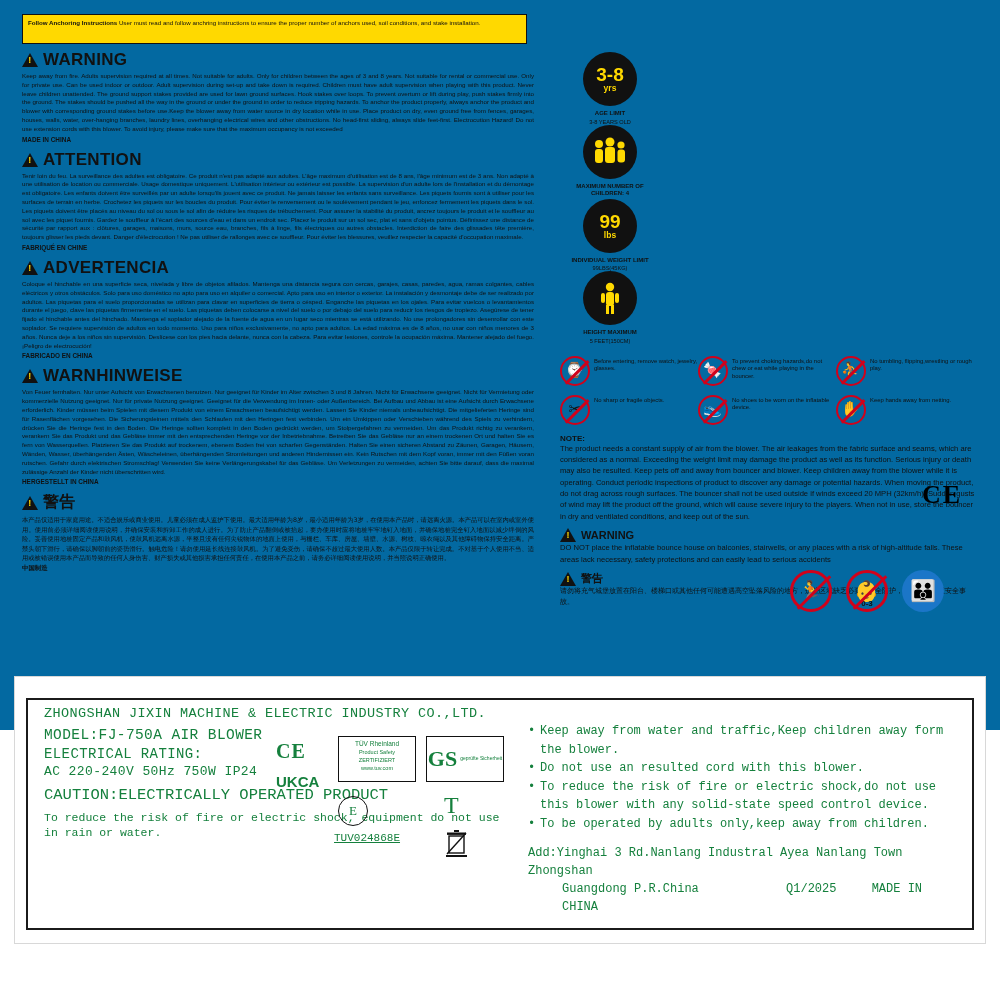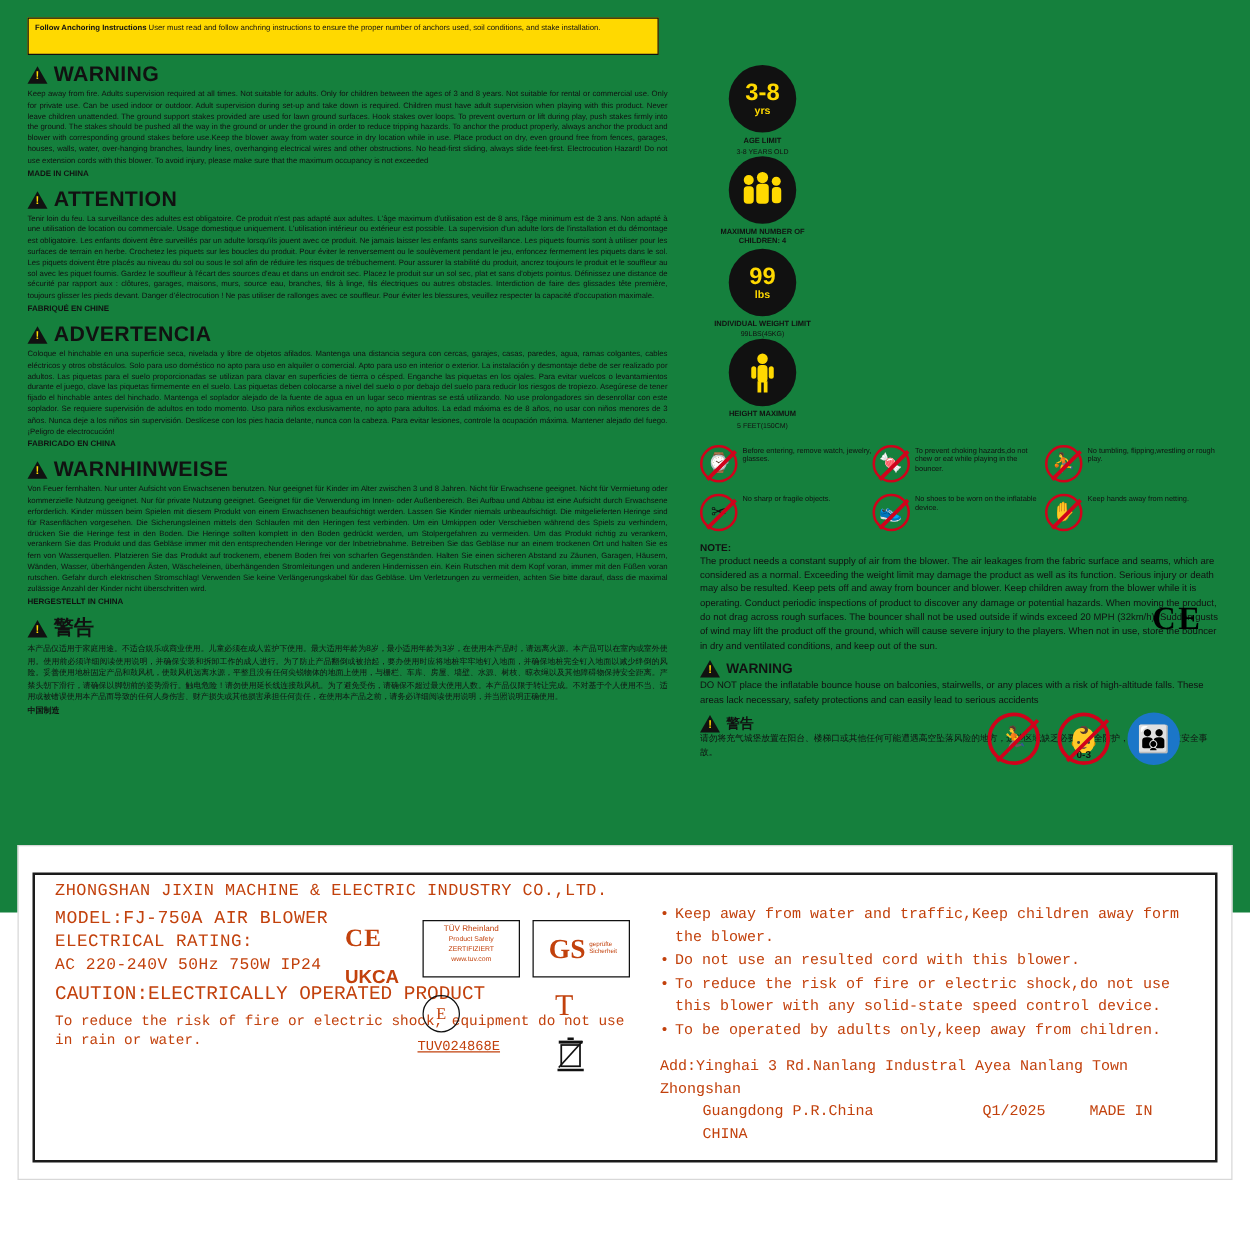--- a/index.html
+++ b/index.html
@@ -8,21 +8,21 @@
     width:1000px; height:1000px;
     font-family:"Liberation Sans", sans-serif;
     background:#ffffff;
     overflow:hidden;
   }
   .page { position:relative; width:1000px; height:1000px; }
 
   
   .yellow-panel {
     position:absolute; left:0; top:0; width:1000px; height:730px;
-    background:#15803d;
+    background:#0369a1;
   }
 
   
   .anchor-bar {
     position:absolute; left:22px; top:14px; width:505px; height:30px;
     border:1.5px solid #111; background:#FFD900;
     font-size:6.2px; line-height:1.45; color:#111;
     padding:4px 5px;
   }
 
@@ -106,21 +106,21 @@
               font-size:8px; font-weight:bold; color:#111; }
 
   
   .white-panel {
     position:absolute; left:14px; top:676px; width:972px; height:268px;
     background:#ffffff; border:1px solid #d8d8d8;
   }
   .label-box {
     position:absolute; left:26px; top:698px; width:948px; height:232px;
     border:2px solid #1b1b1b; background:#fff;
-    font-family:"Liberation Serif", serif; color:#c2410c;
+    font-family:"Liberation Serif", serif; color:#15803d;
   }
   .lb-left { position:absolute; left:16px; top:6px; width:470px; }
   .lb-right { position:absolute; left:500px; top:22px; width:430px; }
   .co { font-size:13.5px; letter-spacing:.4px; margin-bottom:6px; font-family:"Liberation Mono", monospace;}
   .model { font-size:14.5px; letter-spacing:.4px; font-family:"Liberation Mono", monospace;}
   .rating-t { font-size:14px; letter-spacing:.4px; margin-top:3px; font-family:"Liberation Mono", monospace;}
   .rating-v { font-size:13px; letter-spacing:.4px; margin-top:2px; font-family:"Liberation Mono", monospace;}
   .caution-h { font-size:15.5px; margin-top:8px; line-height:1.15; font-family:"Liberation Mono", monospace;}
   .caution-s { font-size:11.5px; margin-top:6px; line-height:1.3; font-family:"Liberation Mono", monospace;}
   .caution-big { font-size:19px; margin-top:10px; margin-left:120px; letter-spacing:1px; font-family:"Liberation Mono", monospace;}
@@ -138,21 +138,21 @@
   .m-ce { position:absolute; left:0; top:4px; font-size:20px; font-weight:bold; letter-spacing:1px;
           font-family:"Liberation Serif", serif;}
   .m-ukca { position:absolute; left:0; top:38px; font-size:15px; font-weight:bold; line-height:1;
             font-family:"Liberation Sans", sans-serif;}
   .m-tuv { position:absolute; left:62px; top:0px; width:78px; height:46px; border:1.5px solid #111;
            padding:3px 2px; text-align:center; }
   .m-tuv .tt { font-size:6.5px; line-height:1.15; font-family:"Liberation Sans", sans-serif;}
   .m-tuv .tb { font-size:5.5px; margin-top:2px; font-family:"Liberation Sans", sans-serif;}
   .m-gs { position:absolute; left:150px; top:0px; width:78px; height:46px; border:1.5px solid #111;
           display:flex; align-items:center; justify-content:center; }
-  .m-gs .gs { font-size:22px; font-weight:bold; font-family:"Liberation Serif", serif;padding-left:12px; }
+  .m-gs .gs { font-size:22px; font-weight:bold; font-family:"Liberation Serif", serif; }
   .m-gs .gsx { font-size:5px; line-height:1.1; margin-left:3px; text-align:left;
                font-family:"Liberation Sans", sans-serif;}
   .m-e { position:absolute; left:62px; top:60px; width:34px; height:30px; }
   .m-e .circ { width:30px;height:30px;border:1.5px solid #111;border-radius:50%;
                display:flex;align-items:center;justify-content:center;font-size:13px;
                font-family:"Liberation Serif", serif;}
   .m-t { position:absolute; left:168px; top:56px; font-size:24px; font-family:"Liberation Serif", serif;}
   .m-tuvno { position:absolute; left:58px; top:96px; font-size:11px; font-family:"Liberation Mono", monospace;text-decoration:underline;}
   .m-bin { position:absolute; left:168px; top:92px; width:26px; height:30px; }
   .bin-svg { width:26px; height:30px; }

